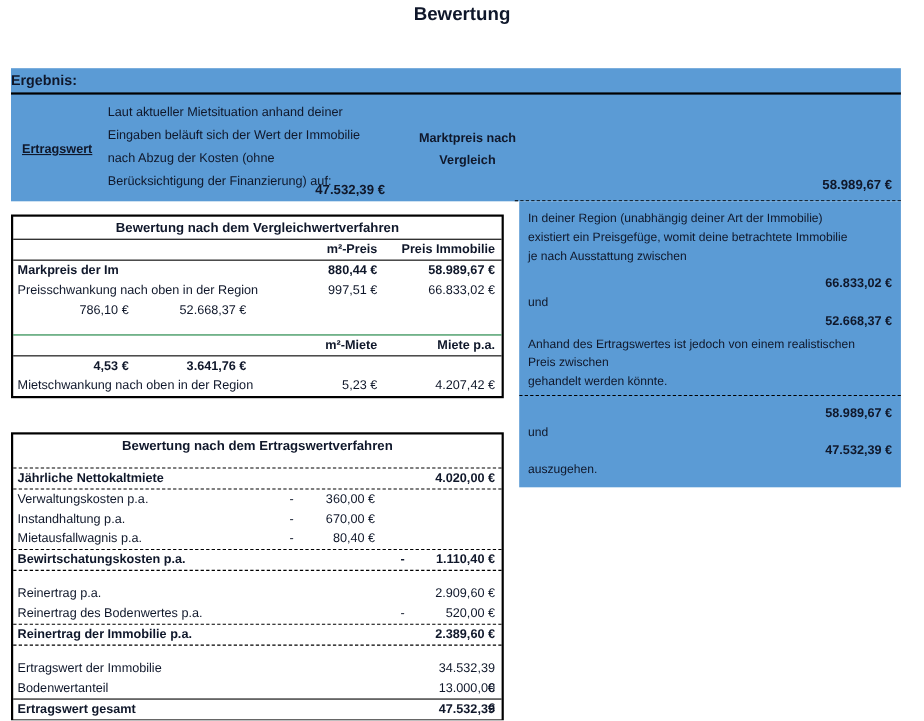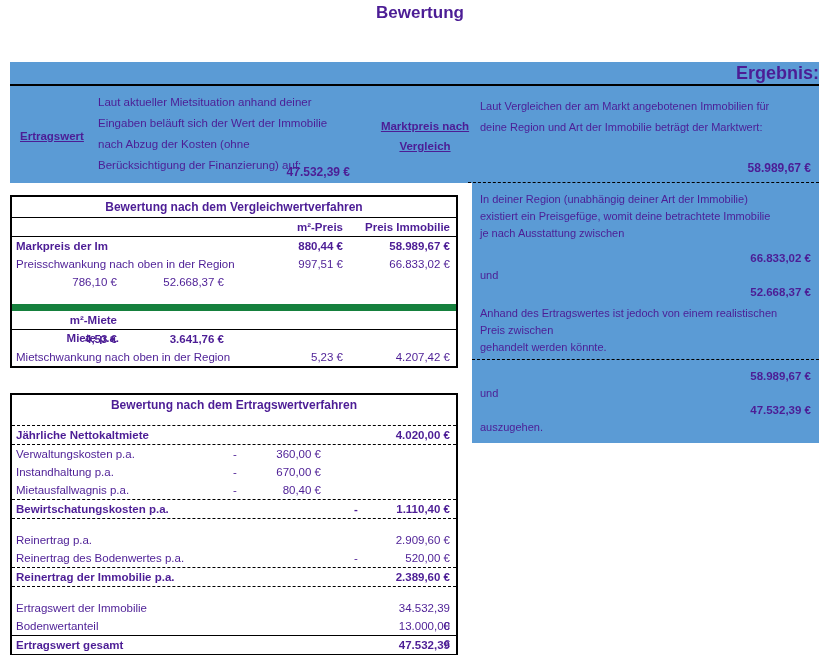--- a/index.html
+++ b/index.html
@@ -1,34 +1,34 @@
 <!DOCTYPE html>
 <html><head>
 <meta charset="utf-8">
 <style>
   :root { --blue: #5b9bd5; }
   * { margin:0; padding:0; box-sizing:content-box; }
   html,body { background:#fff; }
   #screen {
     position:relative; width:840px; height:655px; background:#fff;
-    font-family:"Liberation Sans","DejaVu Sans",sans-serif; color:#4c1d95; overflow:hidden;
+    font-family:"Liberation Sans","DejaVu Sans",sans-serif; color:#0f172a; overflow:hidden;
   }
   .page-title { position:absolute; top:3px; left:0; width:100%; text-align:center;
     font-size:17px; font-weight:bold; }
 
   
   #blue-top { position:absolute; left:10px; top:62px; width:809px; height:121px; background:var(--blue); }
-  .ergebnis { height:22px; line-height:22px; text-align:right; font-weight:bold; font-size:18px;
+  .ergebnis { height:22px; line-height:22px; text-align:left; font-weight:bold; font-size:13px;
     border-bottom:2px solid #000; }
   .bt-content { position:relative; height:97px; font-size:11.5px; }
   .ew-label { position:absolute; left:10px; top:44px; font-weight:bold; text-decoration:underline; }
   .desc-left { position:absolute; left:88px; top:6px; width:260px; line-height:21px; white-space:pre-line; }
   .val-left { position:absolute; left:88px; top:79px; width:252px; text-align:right; font-weight:bold; font-size:12px; }
   .mp-label { position:absolute; left:365px; top:30px; width:100px; text-align:center; font-weight:bold;
-    text-decoration:underline; line-height:20px; white-space:pre-line; }
+    line-height:20px; white-space:pre-line; }
   .desc-right { position:absolute; left:470px; top:10px; width:340px; line-height:21px; white-space:pre-line; font-size:11px; }
   .val-right { position:absolute; left:458px; right:0; bottom:0; height:24px; line-height:20px; text-align:right;
     font-weight:bold; font-size:12px; padding-right:8px; border-bottom:1px dashed #000; }
 
   
   #right-panel { position:absolute; left:472px; top:183px; width:347px; height:260px; background:var(--blue);
     font-size:11px; overflow:hidden; }
   .rp-text { padding:0 8px; line-height:17px; white-space:pre-line; }
   .rp-p1 { padding-top:8px; }
   .rp-p2 { margin-top:4px; }
@@ -38,28 +38,28 @@
 
   
   .tbl { position:absolute; left:10px; width:448px; border:2px solid #000; background:#fff;
     box-sizing:border-box; font-size:11.5px; }
   #table1 { top:195px; }
   #table2 { top:393px; }
   .tbl-title { height:20px; line-height:20px; text-align:center; font-weight:bold; font-size:12px; }
   #table1 .tbl-title { border-bottom:1px solid #000; }
   .t1hdr, .t1row { display:flex; height:18px; line-height:18px; }
   .t1hdr { font-weight:bold; border-bottom:1px solid #000; }
-  .t1hdr.second { border-top:7px solid #15803d;flex-direction:column; }
+  .t1hdr.second { border-top:1px solid #15803d; }
   .t1spacer { height:13px; }
   .c-lbl { flex:1; padding-left:4px; overflow:hidden; white-space:nowrap; }
   .c-v1 { width:105px; text-align:right; }
   .c-v2 { width:113px; text-align:right; padding-right:6px; box-sizing:border-box; }
 
   .t2gap { height:10px; }
-  .t2row { display:flex; height:18px; line-height:18px;gap:10px; }
+  .t2row { display:flex; height:18px; line-height:18px; }
   .t2-lbl { flex:1; padding-left:4px; overflow:hidden; white-space:nowrap; }
   .t2-d1 { width:28px; text-align:center; }
   .t2-v1 { width:62px; text-align:right; }
   .t2-d2 { width:50px; text-align:center; }
   .t2-v2 { width:65px; text-align:right; padding-right:6px; box-sizing:border-box; }
   .t2row.dashed { border-top:1px dashed #000; border-bottom:1px dashed #000; }
   .t2row.solid-top { border-top:1px solid #000; }
   .t2spacer { height:12px; }
   .bold { font-weight:bold; }
 </style>
@@ -74,22 +74,20 @@
     <div class="ergebnis">Ergebnis:</div>
     <div class="bt-content">
       <span class="ew-label">Ertragswert</span>
       <div class="desc-left">Laut aktueller Mietsituation anhand deiner
 Eingaben beläuft sich der Wert der Immobilie
 nach Abzug der Kosten (ohne
 Berücksichtigung der Finanzierung) auf:</div>
       <div class="val-left">47.532,39 €</div>
       <div class="mp-label">Marktpreis nach
 Vergleich</div>
-      <div class="desc-right">Laut Vergleichen der am Markt angebotenen Immobilien für
-deine Region und Art der Immobilie beträgt der Marktwert:</div>
       <div class="val-right">58.989,67 €</div>
     </div>
   </div>
 
   <div id="right-panel">
     <div class="rp-text rp-p1">In deiner Region (unabhängig deiner Art der Immobilie)
 existiert ein Preisgefüge, womit deine betrachtete Immobilie
 je nach Ausstattung zwischen</div>
     <div class="rp-val mt8">66.833,02 €</div>
     <div class="rp-text">und</div>

